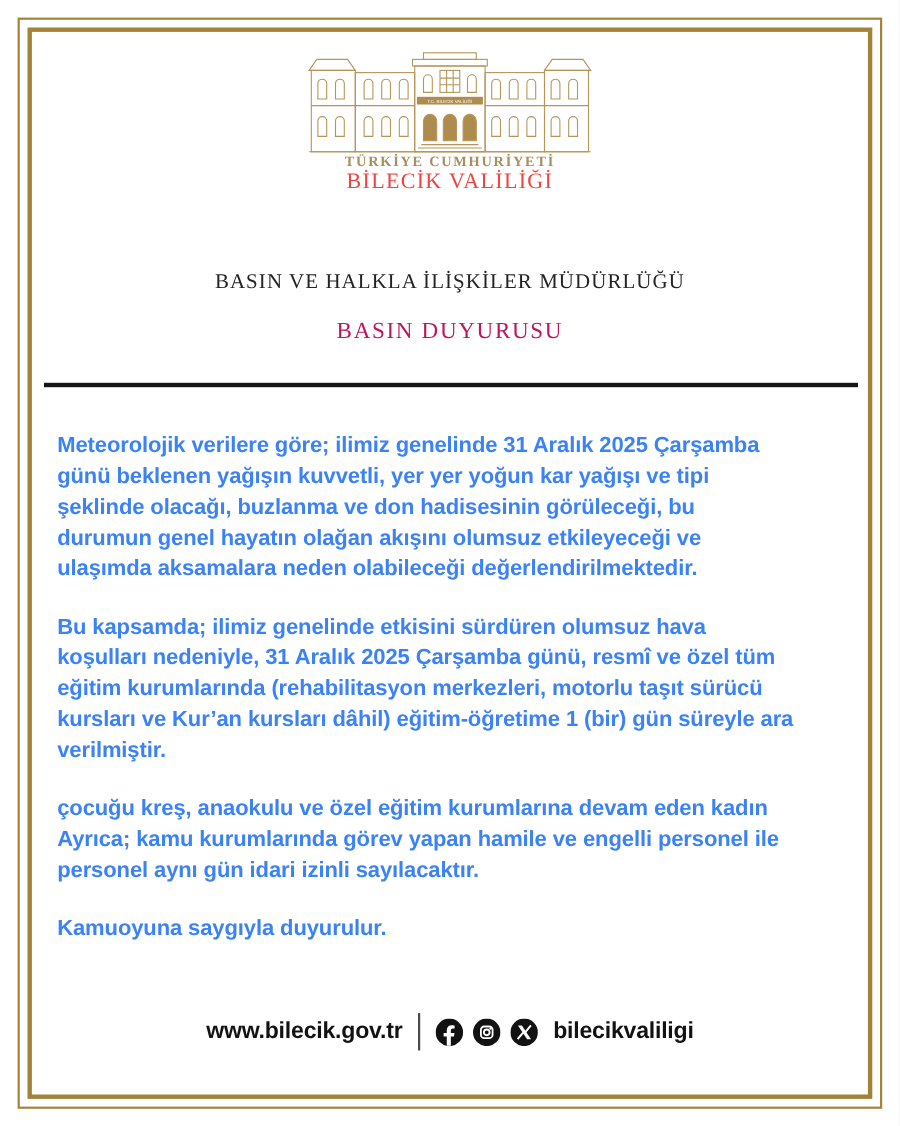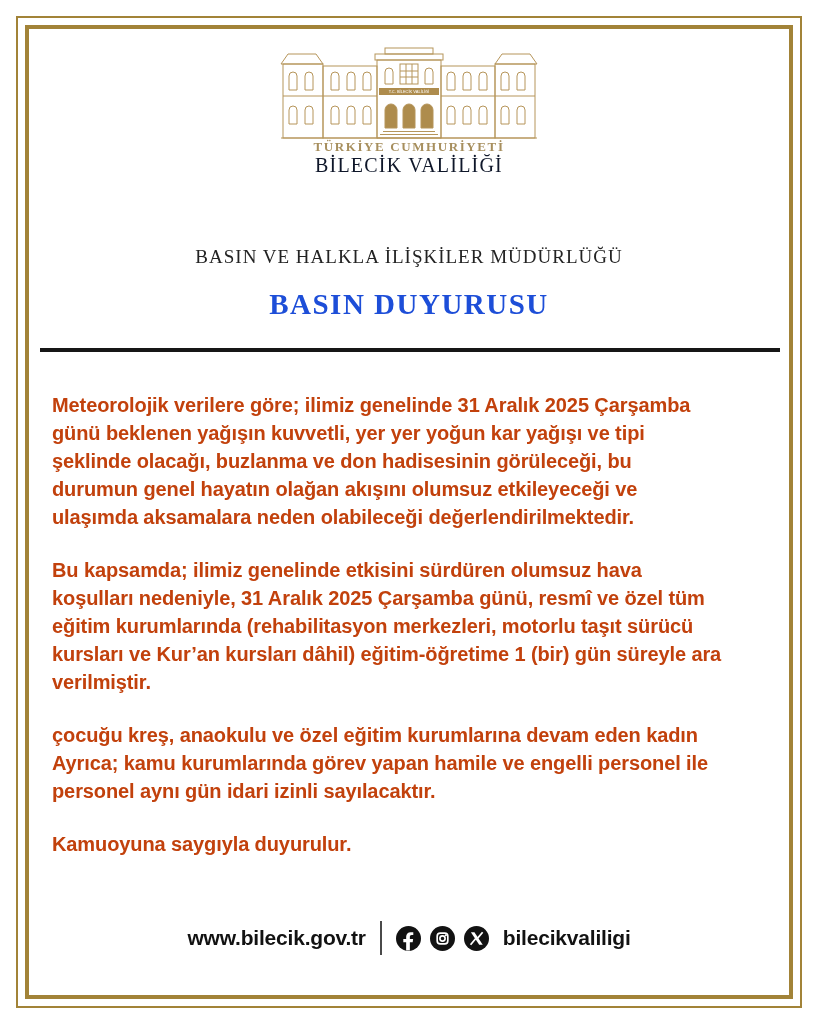--- a/index.html
+++ b/index.html
@@ -10,32 +10,32 @@
   
   .frame-outer{position:absolute;inset:16px;border:2px solid #A28338;pointer-events:none;}
   .frame-inner{position:absolute;inset:25px;border:4px solid #A28338;pointer-events:none;}
 
   .center{position:absolute;left:0;right:0;text-align:center;}
 
   .logo-svg{position:absolute;top:46px;left:50%;transform:translateX(-50%);}
   .logo-line1{top:139px;font-family:"Liberation Serif",serif;font-size:13px;
     letter-spacing:1.6px;color:#A78F5E;font-weight:700;}
   .logo-line2{top:154px;font-family:"Liberation Serif",serif;font-size:20px;
-    letter-spacing:1.2px;color:#0f172a;font-weight:400;}
+    letter-spacing:1.2px;color:#ef4444;font-weight:400;}
 
   .dept{top:246px;font-family:"Liberation Serif",serif;font-size:19px;
     letter-spacing:1px;color:#232323;font-weight:400;text-align:center;}
-  .title{top:288px;font-family:"Liberation Serif",serif;font-size:29px;
-    letter-spacing:1.5px;color:#1d4ed8;font-weight:700;}
+  .title{top:288px;font-family:"Liberation Serif",serif;font-size:21px;
+    letter-spacing:1.5px;color:#be185d;font-weight:400;}
 
   .rule{position:absolute;top:348px;left:40px;right:38px;height:4px;background:#161616;}
 
   .body-copy{
     position:absolute;top:391px;left:52px;right:46px;
-    color:#c2410c;font-weight:700;font-size:20px;line-height:28px;letter-spacing:-0.1px;
+    color:#3b82f6;font-weight:700;font-size:20px;line-height:28px;letter-spacing:-0.1px;
   }
   .para{margin:0 0 25px 0;}
   .line{display:block;white-space:nowrap;}
   .u{text-decoration-thickness:2.2px;
      text-underline-offset:4.5px;text-decoration-skip-ink:none;}
 
   .footer{
     position:absolute;left:0;right:0;top:916px;height:44px;
     display:flex;justify-content:center;align-items:center;gap:14px;
     color:#121212;font-weight:700;font-size:21px;letter-spacing:-0.2px;

